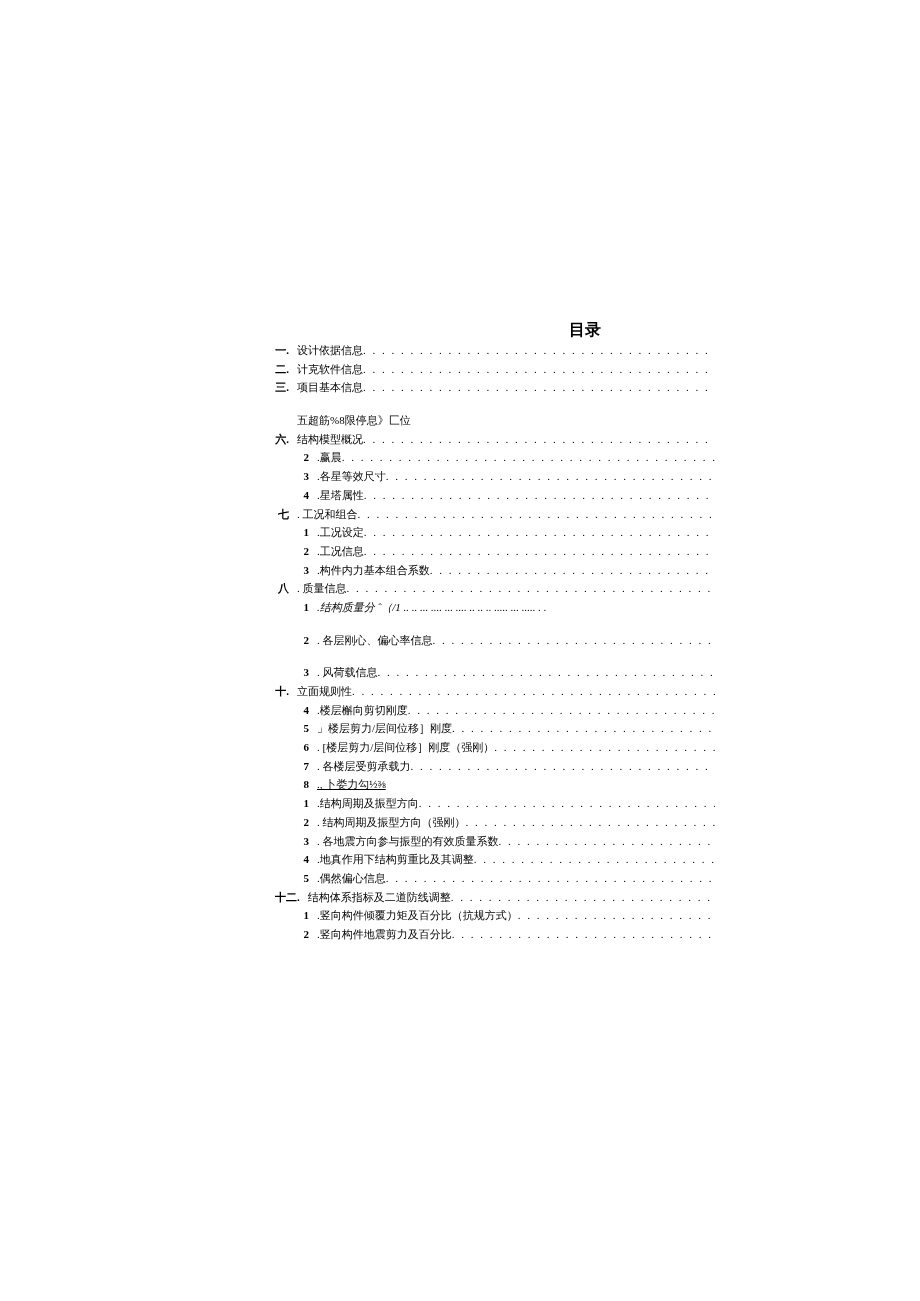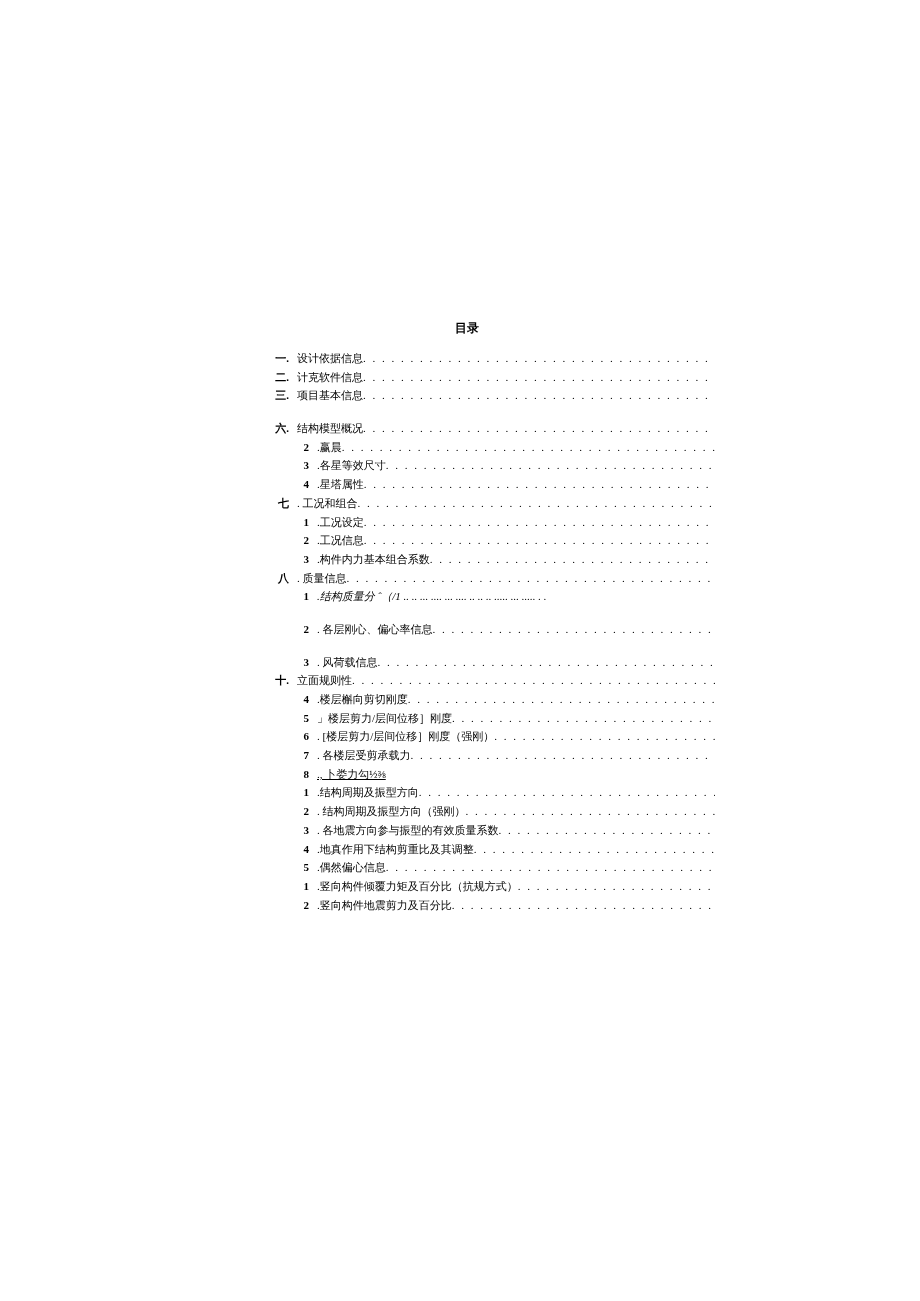--- a/index.html
+++ b/index.html
@@ -10,23 +10,23 @@
       font-family: "SimSun", "宋体", serif;
       position: relative;
     }
     .page {
       position: absolute;
       left: 275px;
       top: 320px;
       width: 440px;
     }
     .title {
-      font-size: 12px;
+      text-align: center;
+      font-size: 16px;
       font-weight: bold;
-      margin-bottom: 12px;
       margin-left: 180px;
     }
     .toc-line {
       display: flex;
       align-items: baseline;
       font-size: 11px;
       line-height: 1.7;
       white-space: nowrap;
       overflow: hidden;
     }
@@ -71,20 +71,25 @@
         <span class="num">二.</span>
         <span class="label">计克软件信息</span>
         <span class="dots"></span>
       </div>
       <div class="toc-line indent-0">
         <span class="num">三.</span>
         <span class="label">项目基本信息</span>
         <span class="dots"></span>
       </div>
       <div class="spacer-sm"></div>
+      <div class="toc-line indent-0 no-dots">
+        <span class="num"></span>
+        <span class="label">五超筋%8限停息》匚位</span>
+        <span class="dots"></span>
+      </div>
       <div class="toc-line indent-0">
         <span class="num">六.</span>
         <span class="label">结构模型概况</span>
         <span class="dots"></span>
       </div>
       <div class="toc-line indent-1">
         <span class="num" style="font-weight: bold;">2</span>
         <span class="label">.赢晨</span>
         <span class="dots"></span>
       </div>
@@ -186,20 +191,25 @@
         <span class="dots"></span>
       </div>
       <div class="toc-line indent-1">
         <span class="num" style="font-weight: bold;">4</span>
         <span class="label">.地真作用下结构剪重比及其调整</span>
         <span class="dots"></span>
       </div>
       <div class="toc-line indent-1">
         <span class="num" style="font-weight: bold;">5</span>
         <span class="label">.偶然偏心信息</span>
+        <span class="dots"></span>
+      </div>
+      <div class="toc-line indent-0">
+        <span class="num">十二.</span>
+        <span class="label">结构体系指标及二道防线调整</span>
         <span class="dots"></span>
       </div>
       <div class="toc-line indent-1">
         <span class="num" style="font-weight: bold;">1</span>
         <span class="label">.竖向构件倾覆力矩及百分比（抗规方式）</span>
         <span class="dots"></span>
       </div>
       <div class="toc-line indent-1">
         <span class="num" style="font-weight: bold;">2</span>
         <span class="label">.竖向构件地震剪力及百分比</span>

